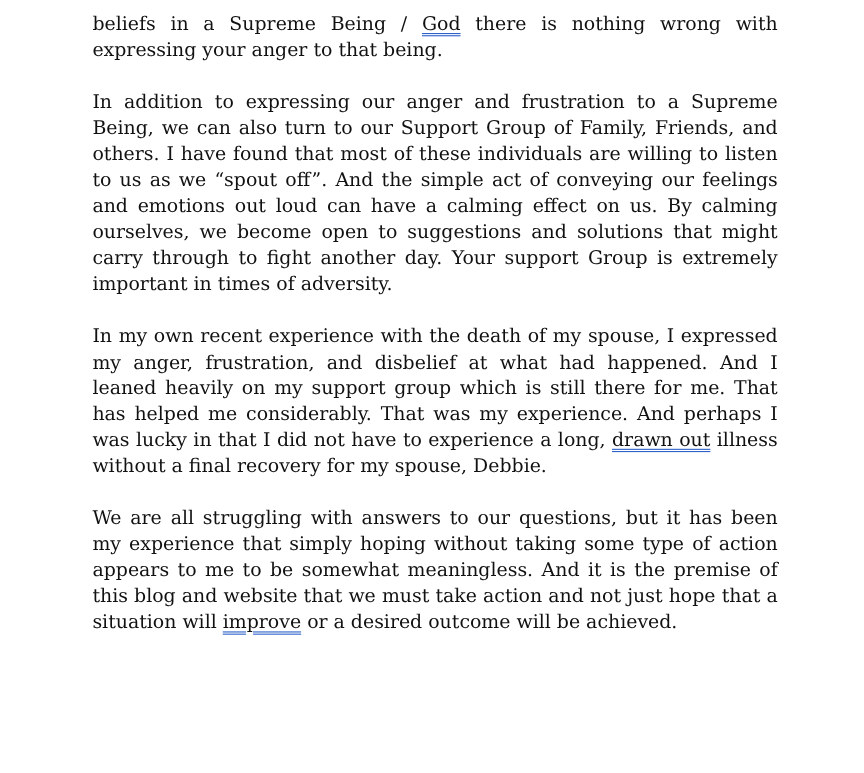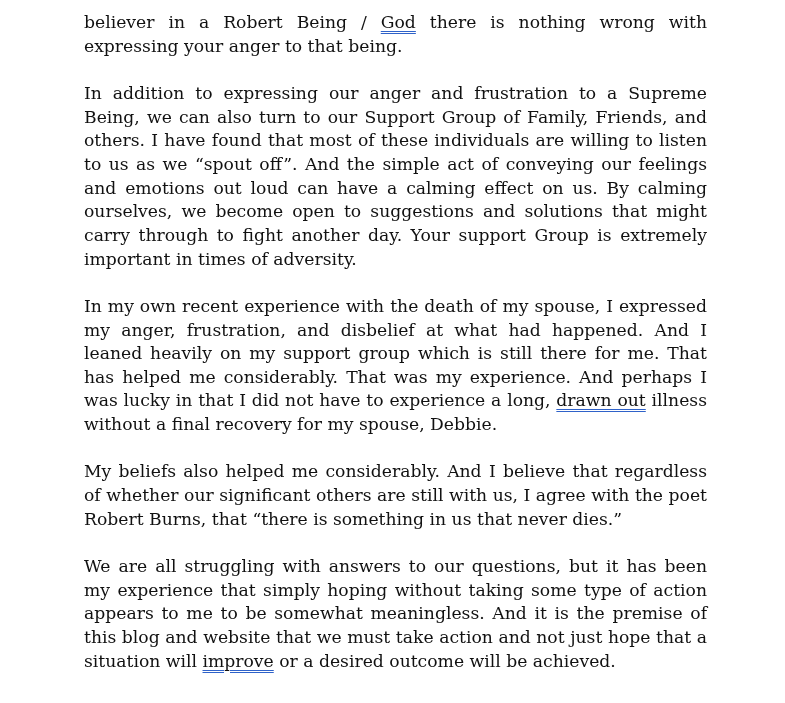--- a/index.html
+++ b/index.html
@@ -36,24 +36,23 @@
     .cutoff {
       height: 9px;
       overflow: hidden;
     }
   </style>
 </head>
 <body>
 
 <div class="page">
 
-  <p class="para"><span>believer in a Robert Being / </span><span class="proof" style="text-decoration-color: rgb(47, 98, 201);">God</span><span> there is nothing wrong with expressing your anger to that being.</span></p>
+  <p class="para"><span>beliefs in a Supreme Being / </span><span class="proof" style="text-decoration-color: rgb(47, 98, 201);">God</span><span> there is nothing wrong with expressing your anger to that being.</span></p>
 
   <p class="para"><span>In addition to expressing our anger and frustration to a Supreme Being, we can also turn to our Support Group of Family, Friends, and others.  I have found that most of these individuals are willing to listen to us as we “spout off”.  And the simple act of conveying our feelings and emotions out loud can have a calming effect on us.  By calming ourselves, we become open to suggestions and solutions that might carry through to fight another day.  Your support Group is extremely important in times of adversity.</span></p>
 
   <p class="para"><span>In my own recent experience with the death of my spouse, I expressed my anger, frustration, and disbelief at what had happened.  And I leaned heavily on my support group which is still there for me. That has helped me considerably. That was my experience. And perhaps I was lucky in that I did not have to experience a long, </span><span class="proof" style="text-decoration-color: rgb(47, 98, 201);">drawn out</span><span> illness without a final recovery for my spouse, Debbie.</span></p>
 
-  <p class="para"><span>My beliefs also helped me considerably. And I believe that regardless of whether our significant others are still with us, I agree with the poet Robert Burns, that “there is something in us that never dies.”</span></p>
 
   <p class="para"><span>We are all struggling with answers to our questions, but it has been my experience that simply hoping without taking some type of action appears to me to be somewhat meaningless.  And it is the premise of this blog and website that we must take action and not just hope that a situation will </span><span class="proof" style="text-decoration-color: rgb(47, 98, 201);">improve</span><span> or a desired outcome will be achieved.</span></p>
 
   <div class="cutoff"></div>
 </div>
 
 </body></html>

